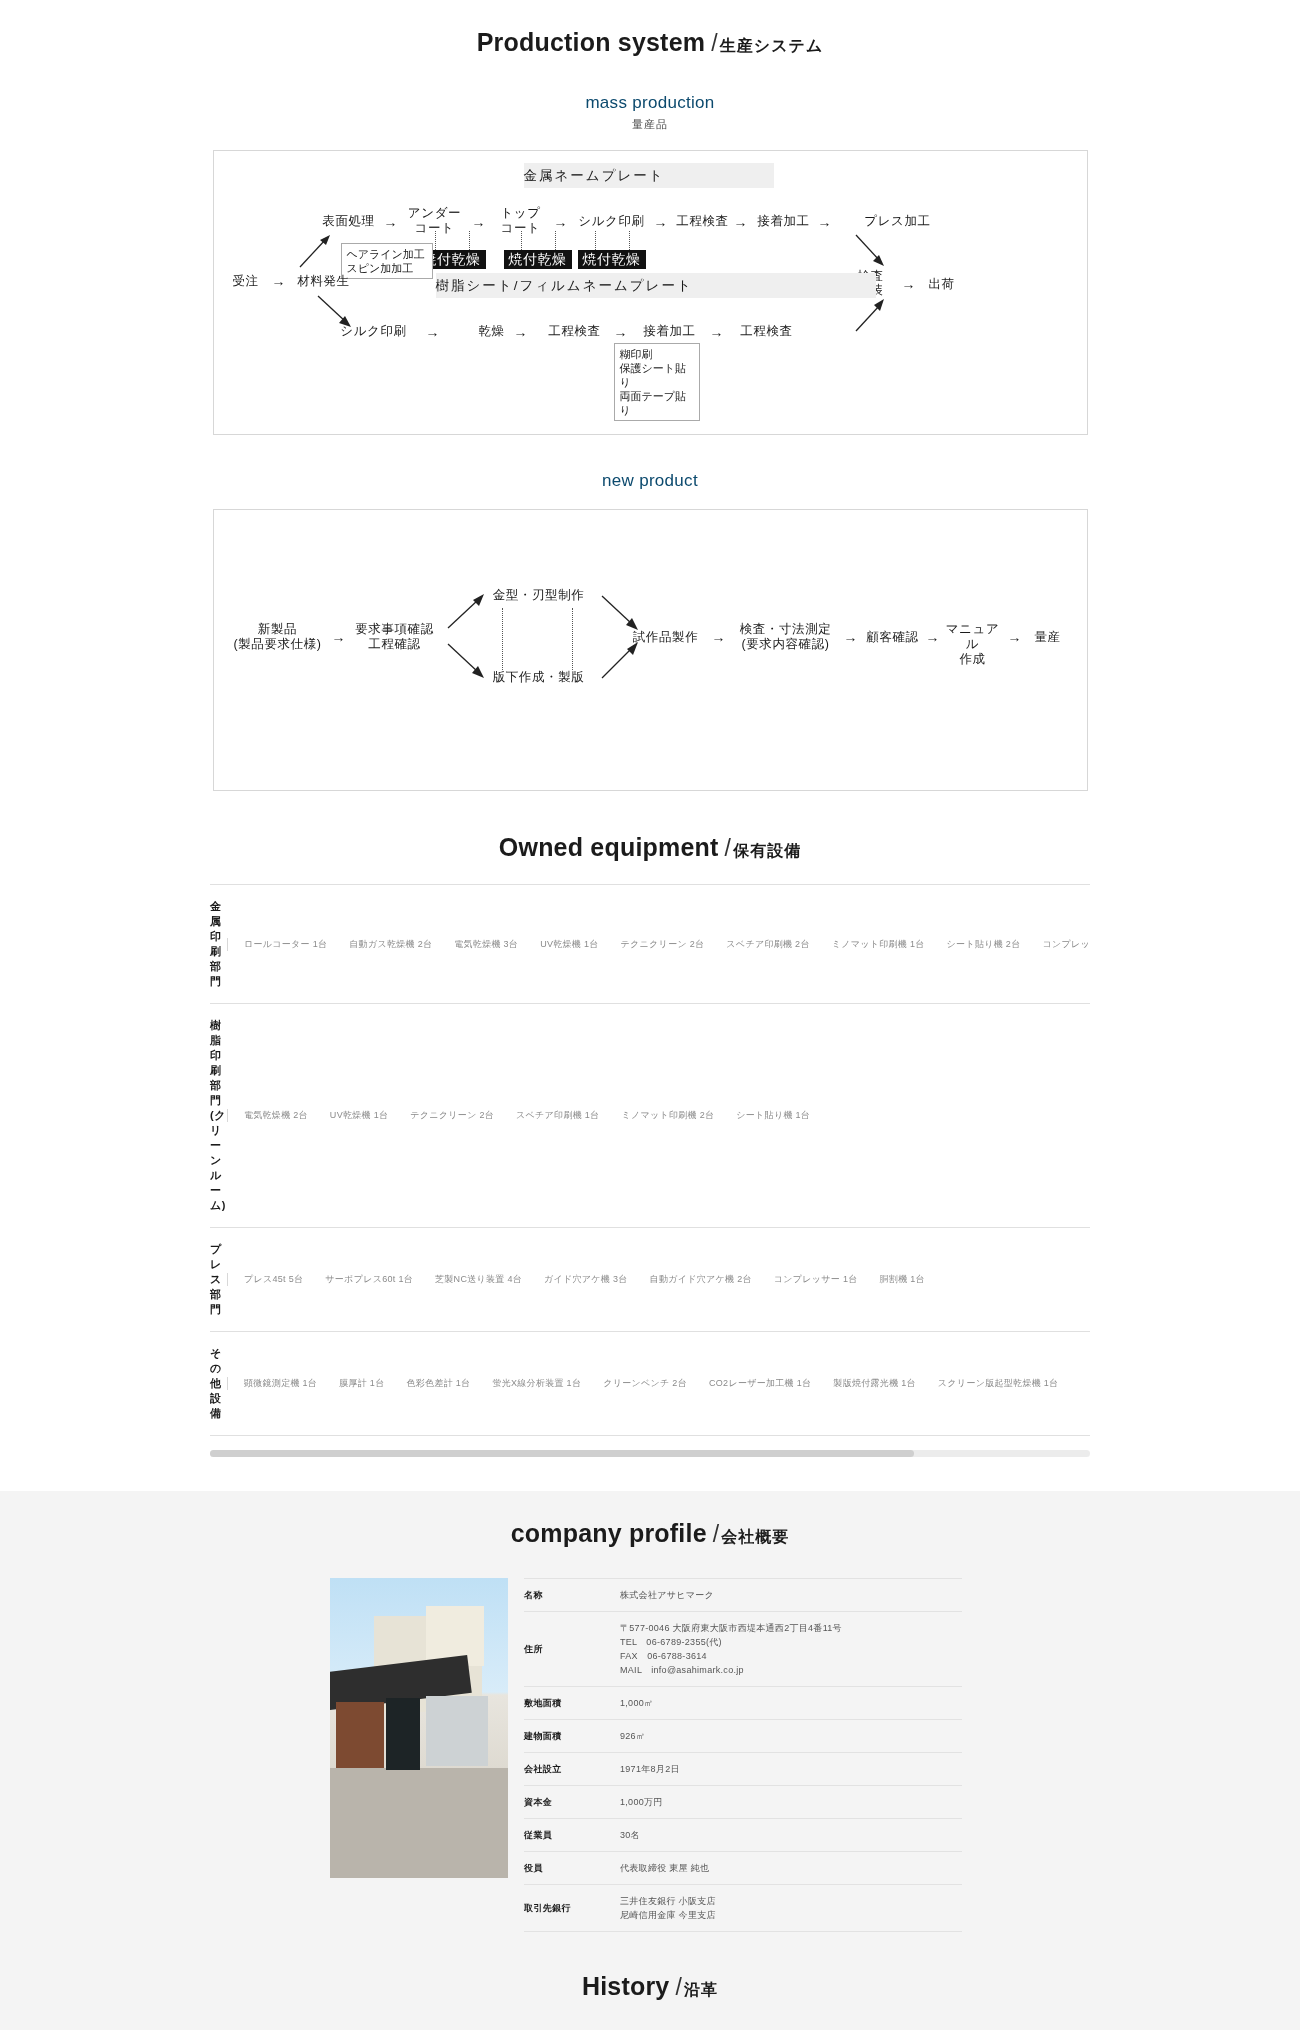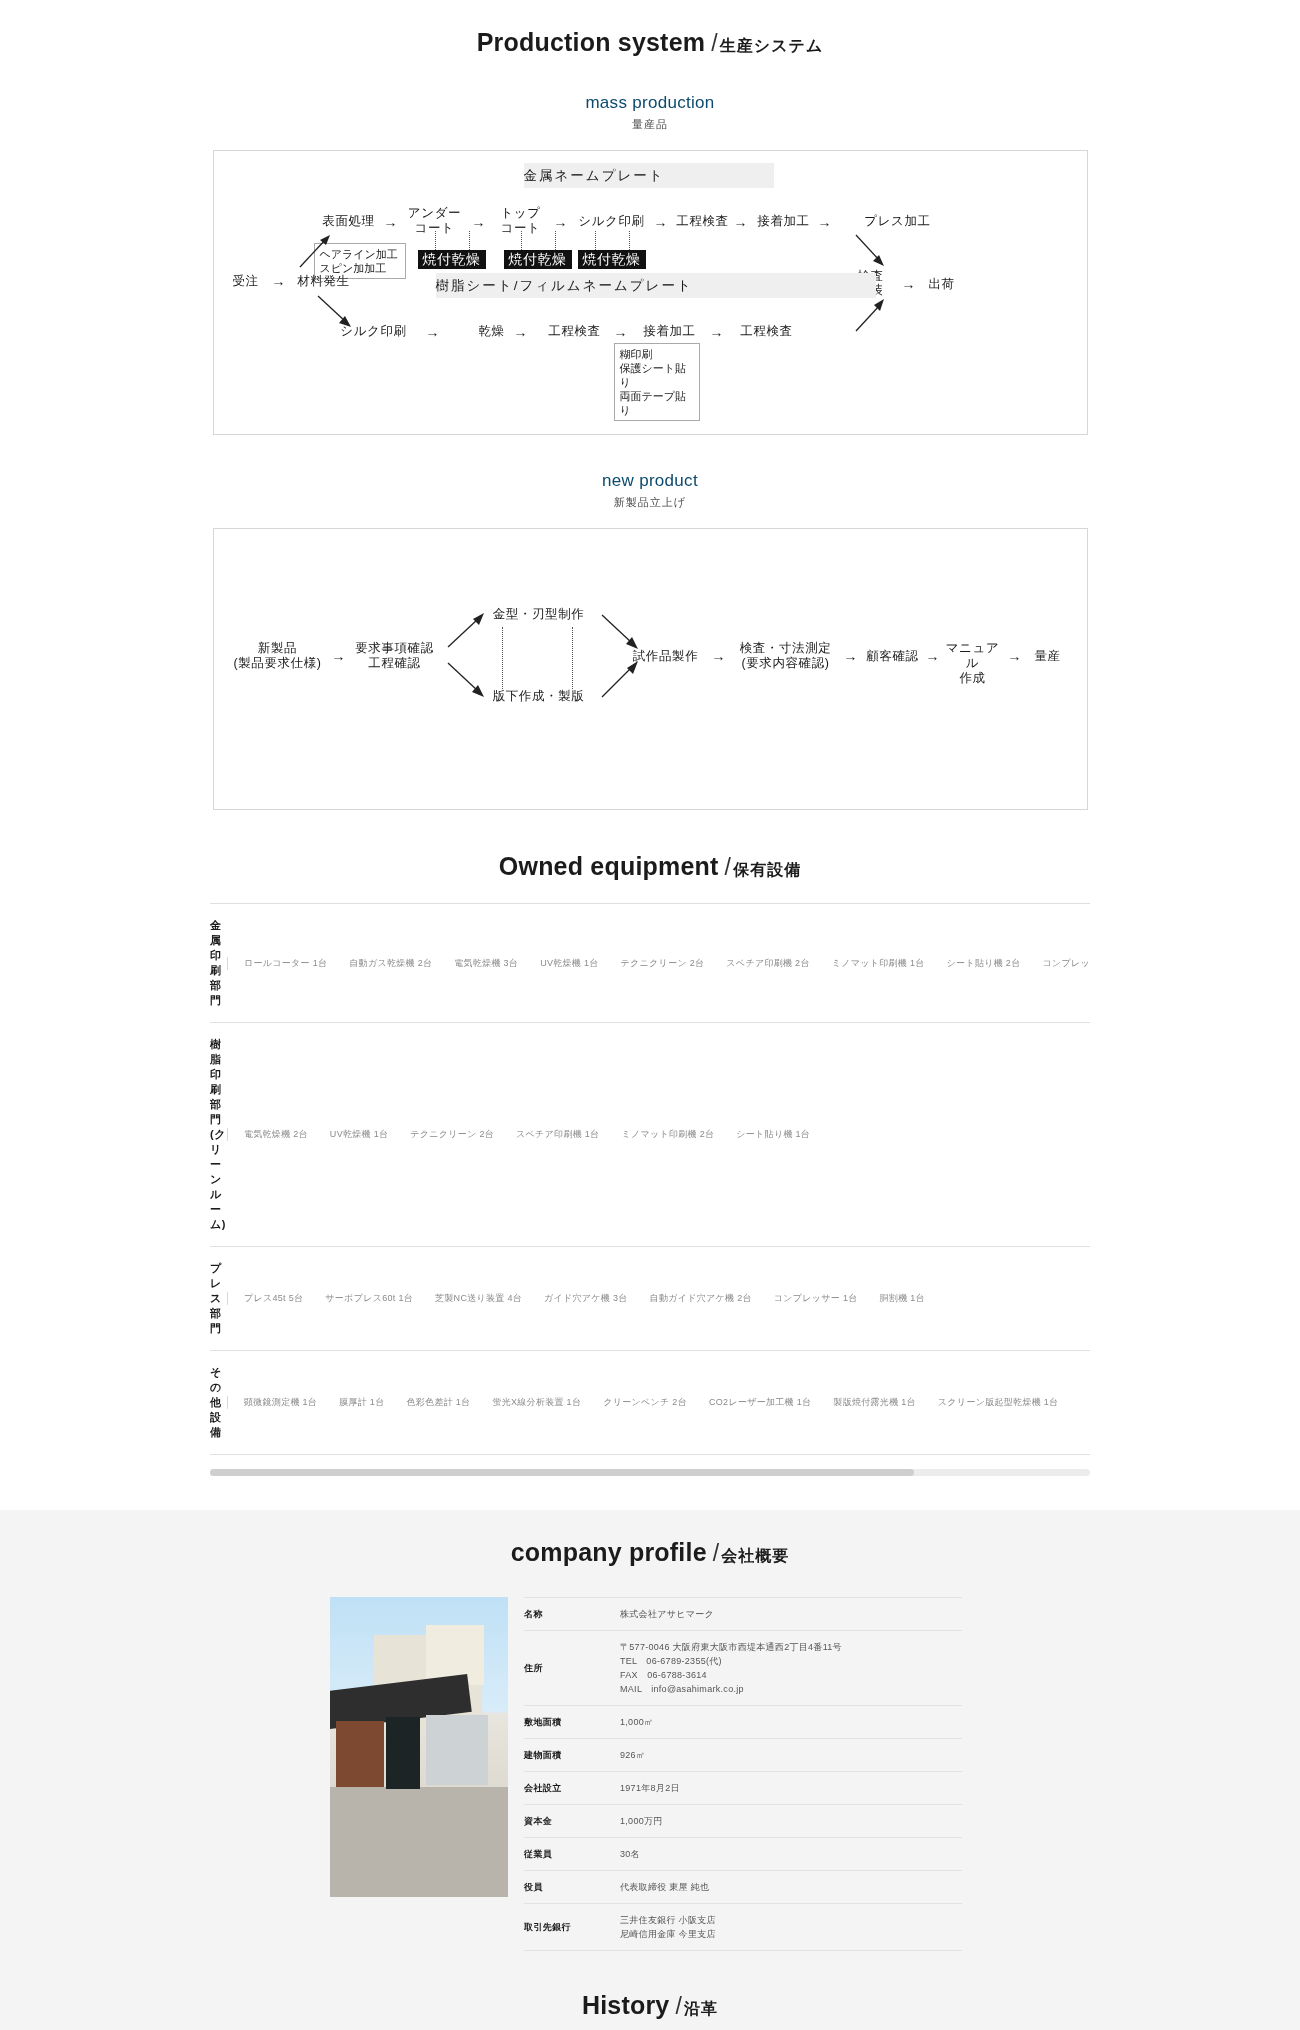--- a/index.html
+++ b/index.html
@@ -167,21 +167,21 @@
       <div class="vdot" style="left:255px; top:80px; height:19px;"></div>
       <div class="vdot" style="left:307px; top:80px; height:19px;"></div>
       <div class="vdot" style="left:341px; top:80px; height:19px;"></div>
       <div class="vdot" style="left:381px; top:80px; height:19px;"></div>
       <div class="vdot" style="left:415px; top:80px; height:19px;"></div>
 
       <div class="chip" style="left:204px; top:99px;">焼付乾燥</div>
       <div class="chip" style="left:290px; top:99px;">焼付乾燥</div>
       <div class="chip" style="left:364px; top:99px;">焼付乾燥</div>
 
-      <div class="obox" style="left:100px; top:92px; width:92px;">ヘアライン加工
+      <div class="obox" style="left:127px; top:92px; width:92px;">ヘアライン加工
 スピン加加工</div>
       <svg class="diag" style="left:84px; top:82px;" width="36" height="36">
         <line x1="2" y1="34" x2="28" y2="6" stroke="#222" stroke-width="1.3"></line>
         <polygon points="32,2 28,12 22,7" fill="#222"></polygon>
       </svg>
 
       <div class="node" style="left:6px; top:123px; width:52px;">受注</div>
       <div class="arrow-r" style="left:58px; top:123px;">→</div>
       <div class="node" style="left:76px; top:123px; width:68px;">材料発生</div>
 
@@ -214,21 +214,20 @@
       <div class="arrow-r" style="left:496px; top:174px;">→</div>
       <div class="node" style="left:522px; top:173px; width:62px;">工程検査</div>
 
       <div class="obox" style="left:400px; top:192px; width:86px;">糊印刷
 保護シート貼り
 両面テープ貼り</div>
     </div>
 
     <div class="sub-head">
       <div class="en">new product</div>
-      <div class="jp">新製品立上げ</div>
     </div>
 
     <div class="flow-frame" id="flow2">
       <div class="node" style="left:14px; top:112px; width:100px;">新製品
 (製品要求仕様)</div>
       <div class="arrow-r" style="left:118px; top:120px;">→</div>
       <div class="node" style="left:134px; top:112px; width:94px;">要求事項確認
 工程確認</div>
 
       <svg class="diag" style="left:232px; top:82px;" width="44" height="40">

